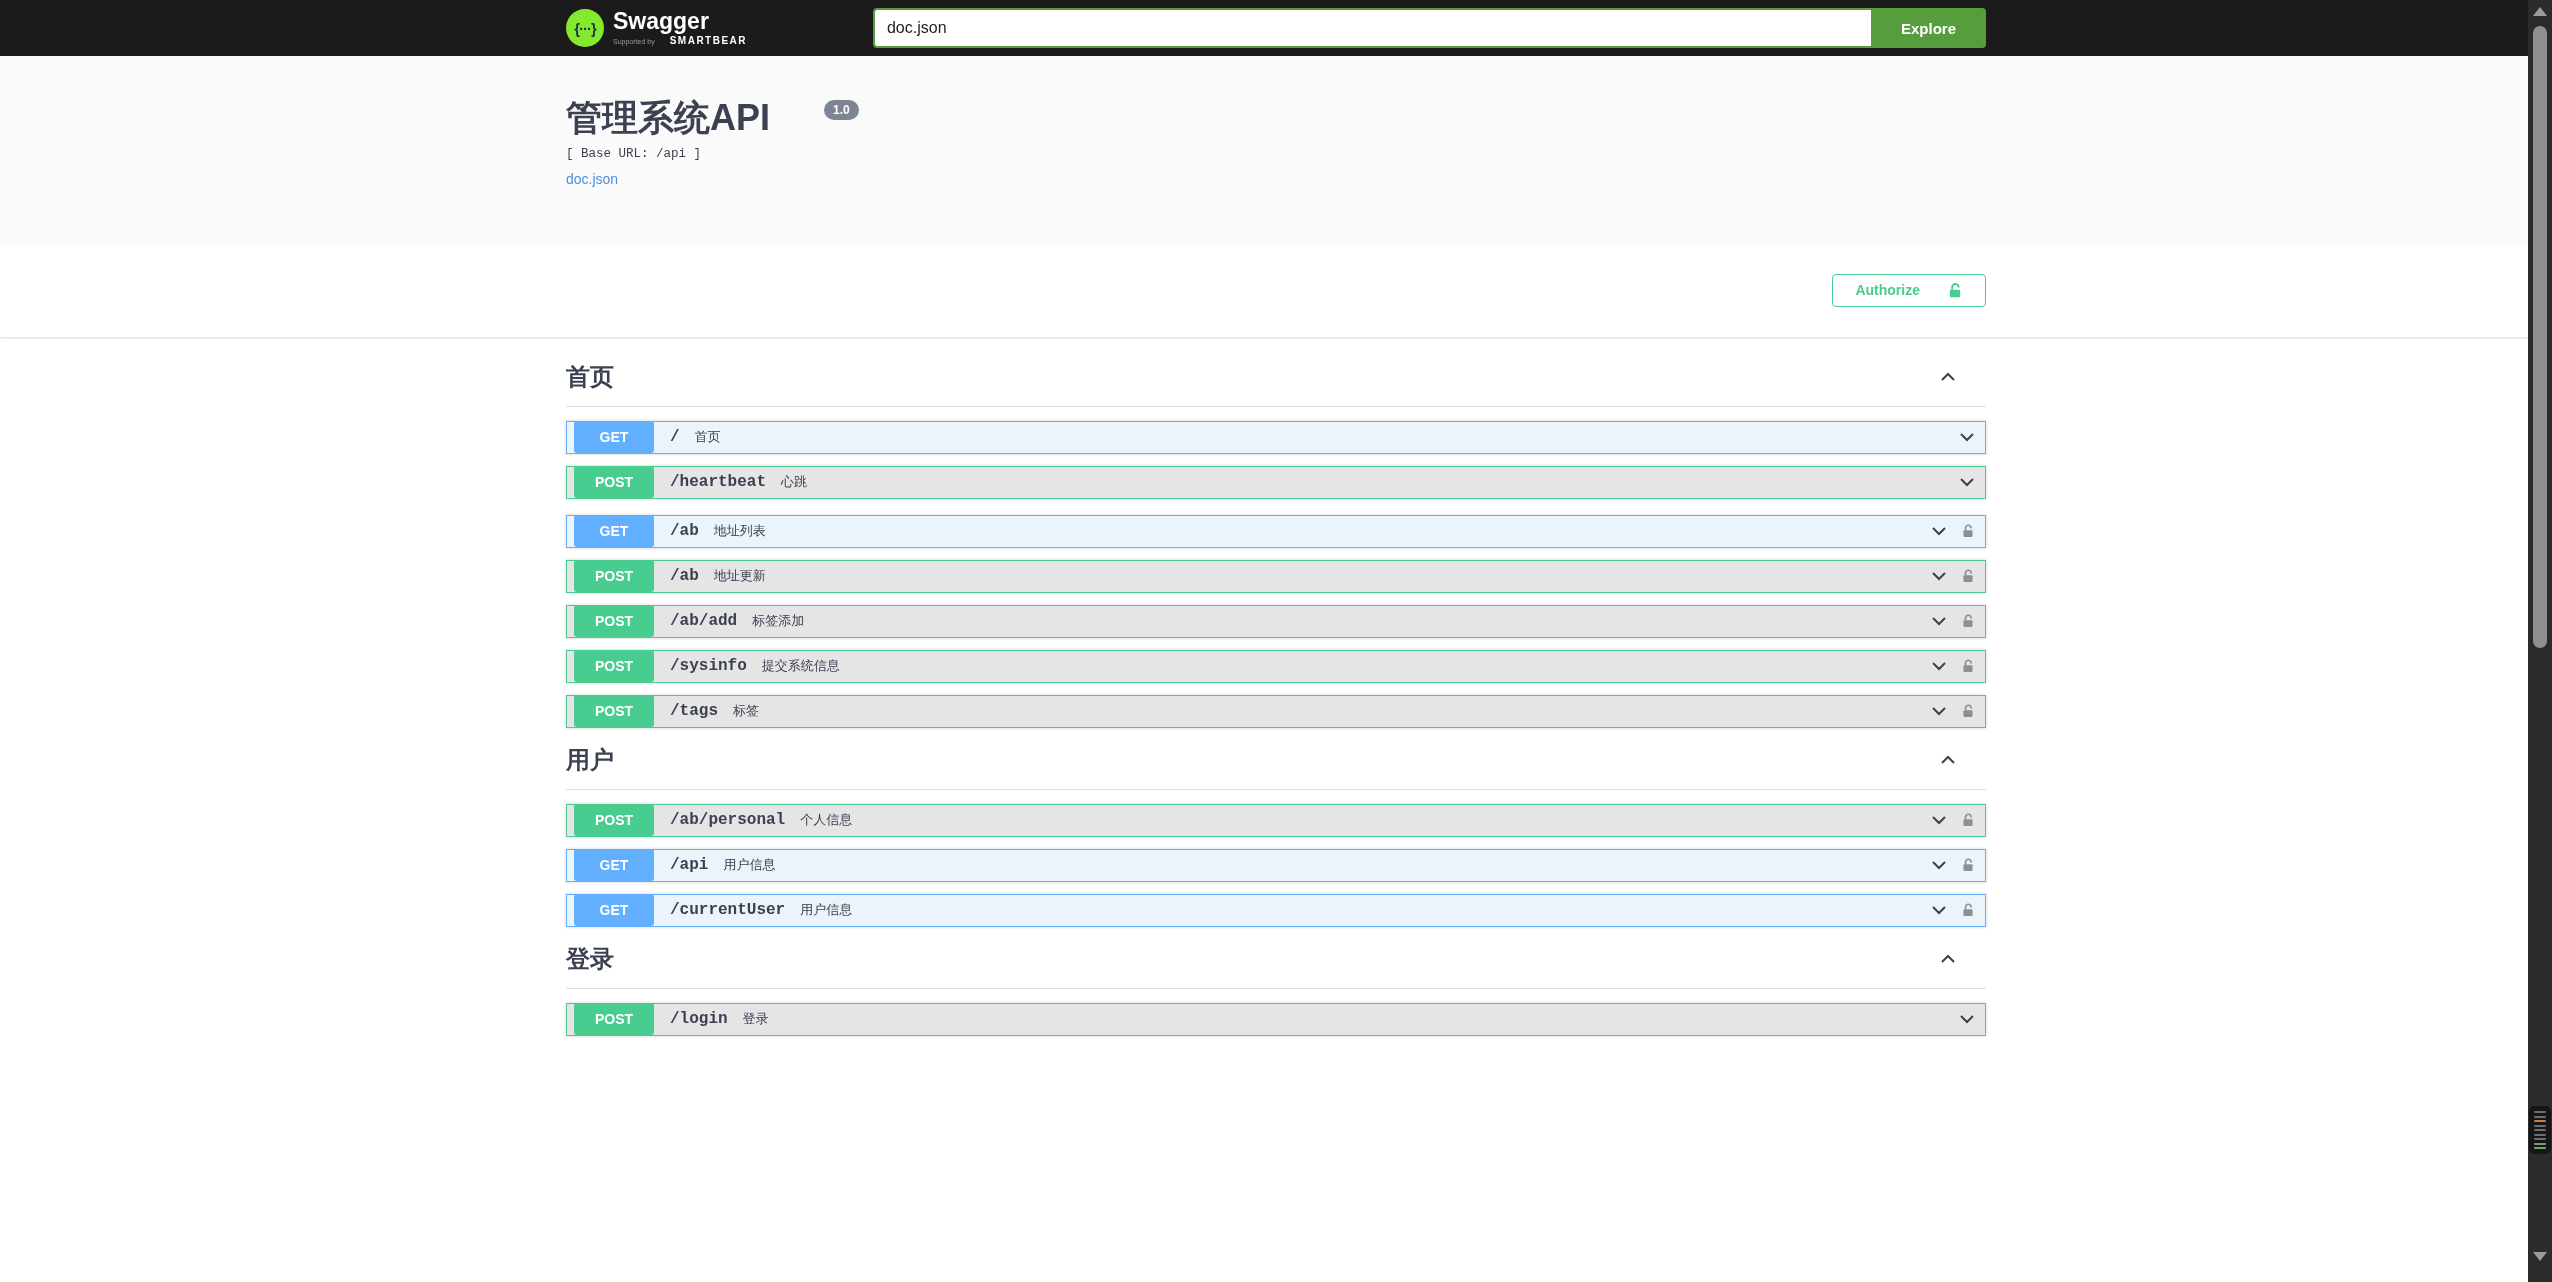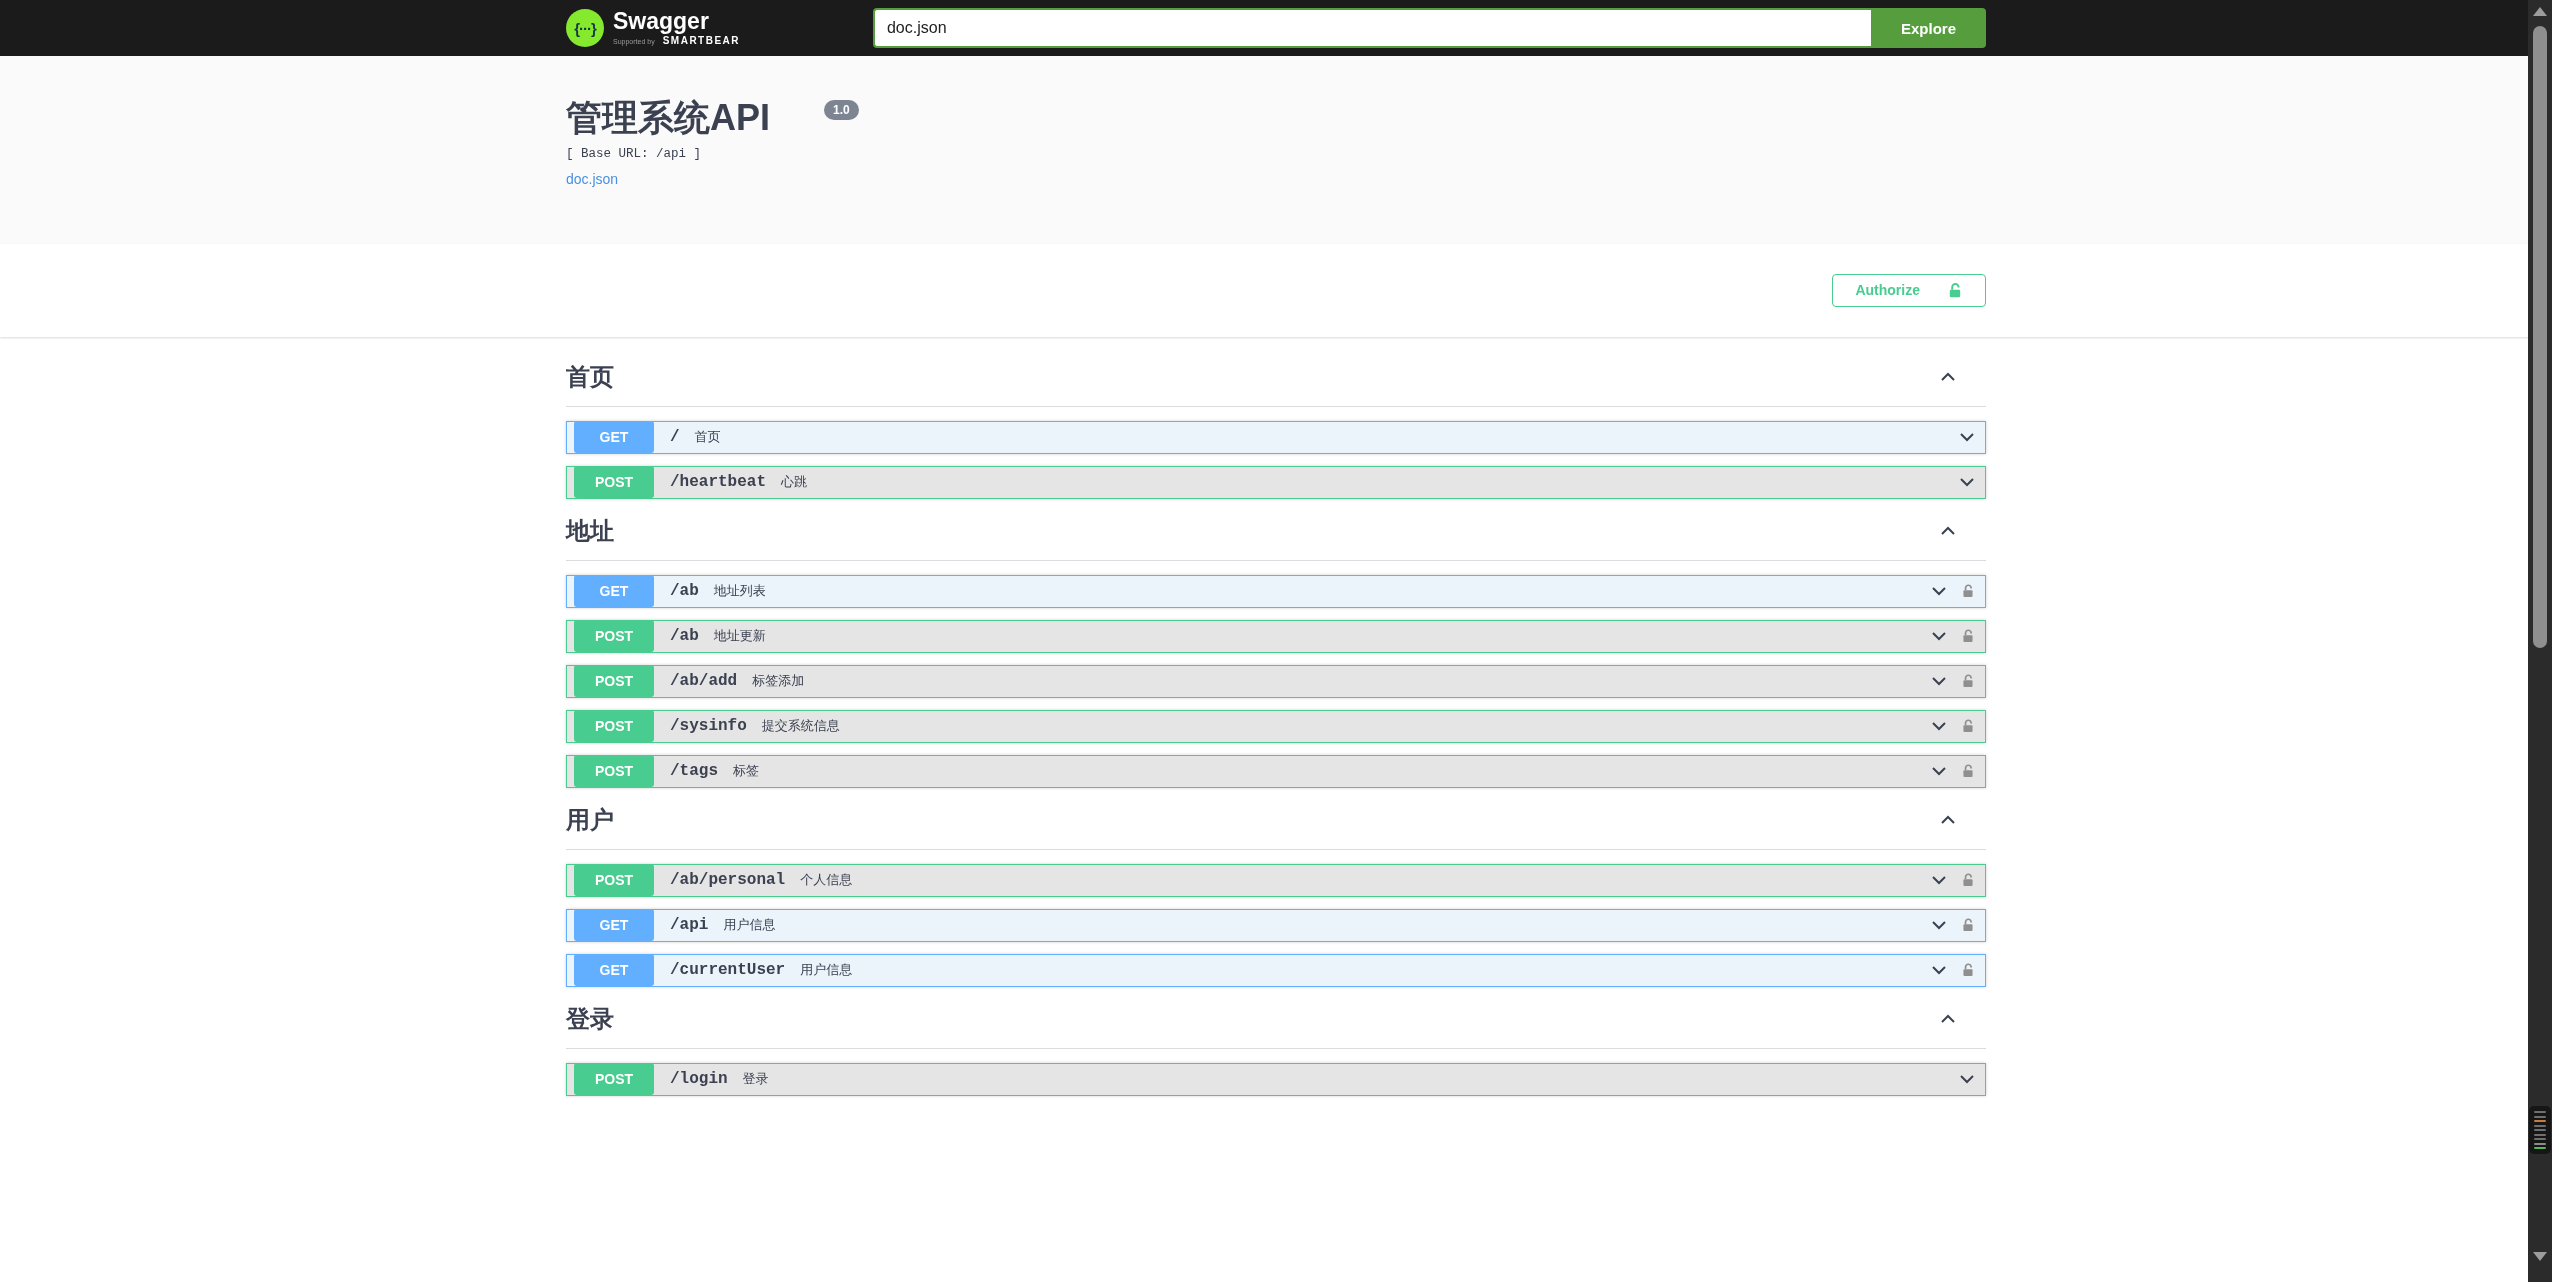--- a/index.html
+++ b/index.html
@@ -15,21 +15,21 @@
   .topbar { background: var(--topbar-bg, #1b1b1b); height: 56px; }
   .topbar .inner { height: 100%; display: flex; align-items: center; justify-content: space-between; }
   .logo { display: flex; align-items: center; gap: 9px; }
   .logo-circle {
     width: 38px; height: 38px; border-radius: 50%;
     background: var(--logo-green, #85ea2d); color: #173647;
     display: flex; align-items: center; justify-content: center;
     font-weight: bold; font-size: 15px; letter-spacing: -1px;
   }
   .logo-name { color: #fff; font-size: 23px; font-weight: 600; line-height: 1; }
-  .logo-sub { margin-top: 2px; display: flex; align-items: baseline; gap: 8px; }
+  .logo-sub { margin-top: 2px; display: flex; align-items: baseline; gap: 15px; }
   .logo-sub .pre { color: #9a9a9a; font-size: 7px; }
   .logo-sub .brand { color: #fff; font-size: 10px; font-weight: bold; letter-spacing: 1.5px; }
   .search-wrap { display: flex; align-items: center; }
   .search-input {
     width: 998px; height: 40px; border: 2px solid var(--explore-green, #569e3d);
     border-right: none; border-radius: 4px 0 0 4px; outline: none;
     padding: 0 12px; font-size: 16px; color: #222;
     font-family: "Liberation Sans", sans-serif; background: #fff;
   }
   .explore-btn {
@@ -186,26 +186,20 @@
       <svg class="chev" width="16" height="16" viewBox="0 0 16 16">
         <polyline points="2,5 8,11 14,5"></polyline>
       </svg>
 
     </span>
   </div>
 </div>
   </section>
 
   <section class="section">
-    <div class="section-header">
-      <span class="section-title">地址</span>
-      <svg class="chev" width="16" height="16" viewBox="0 0 16 16">
-        <polyline points="2,11 8,5 14,11"></polyline>
-      </svg>
-    </div>
     <div class="rows">
   <div class="op-row op-get">
     <span class="method-badge method-get">GET</span>
     <span class="op-path">/ab</span>
     <span class="op-summary">地址列表</span>
     <span class="op-right">
       <svg class="chev" width="16" height="16" viewBox="0 0 16 16">
         <polyline points="2,5 8,11 14,5"></polyline>
       </svg>
       <svg class="lock-gray" width="14" height="16" viewBox="0 0 20 20">

